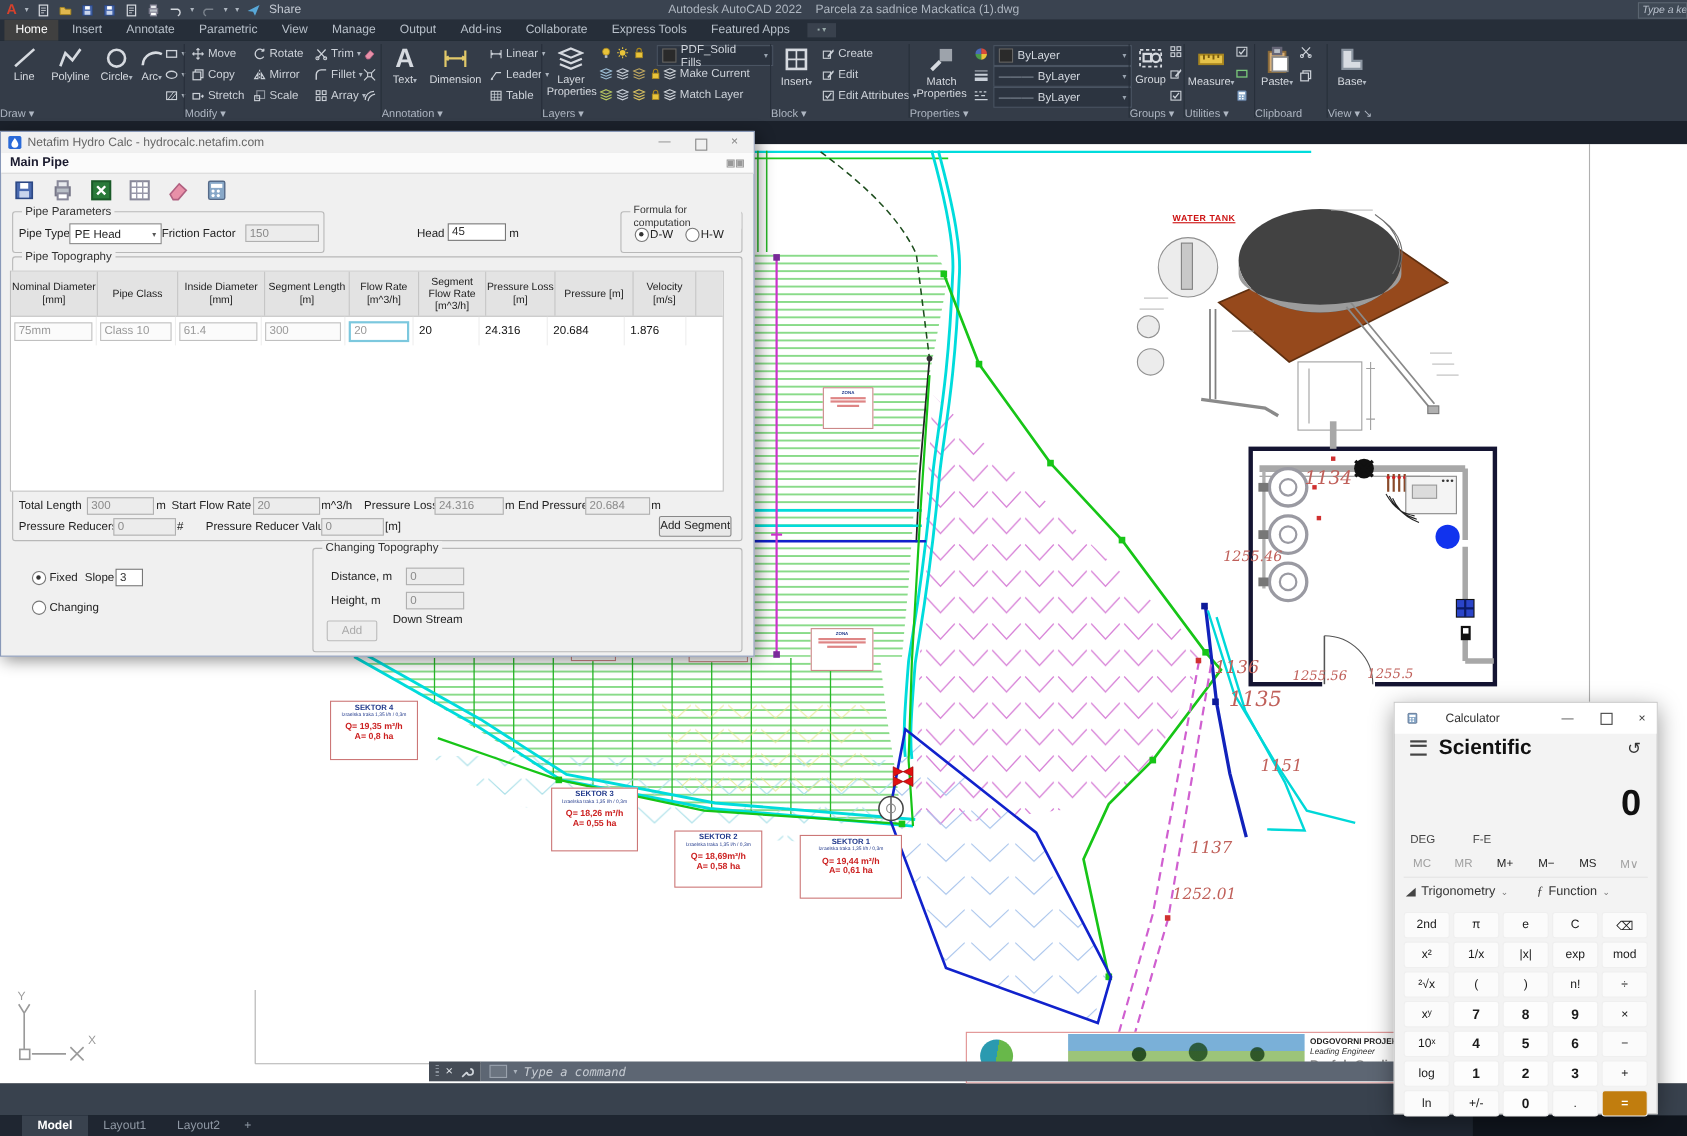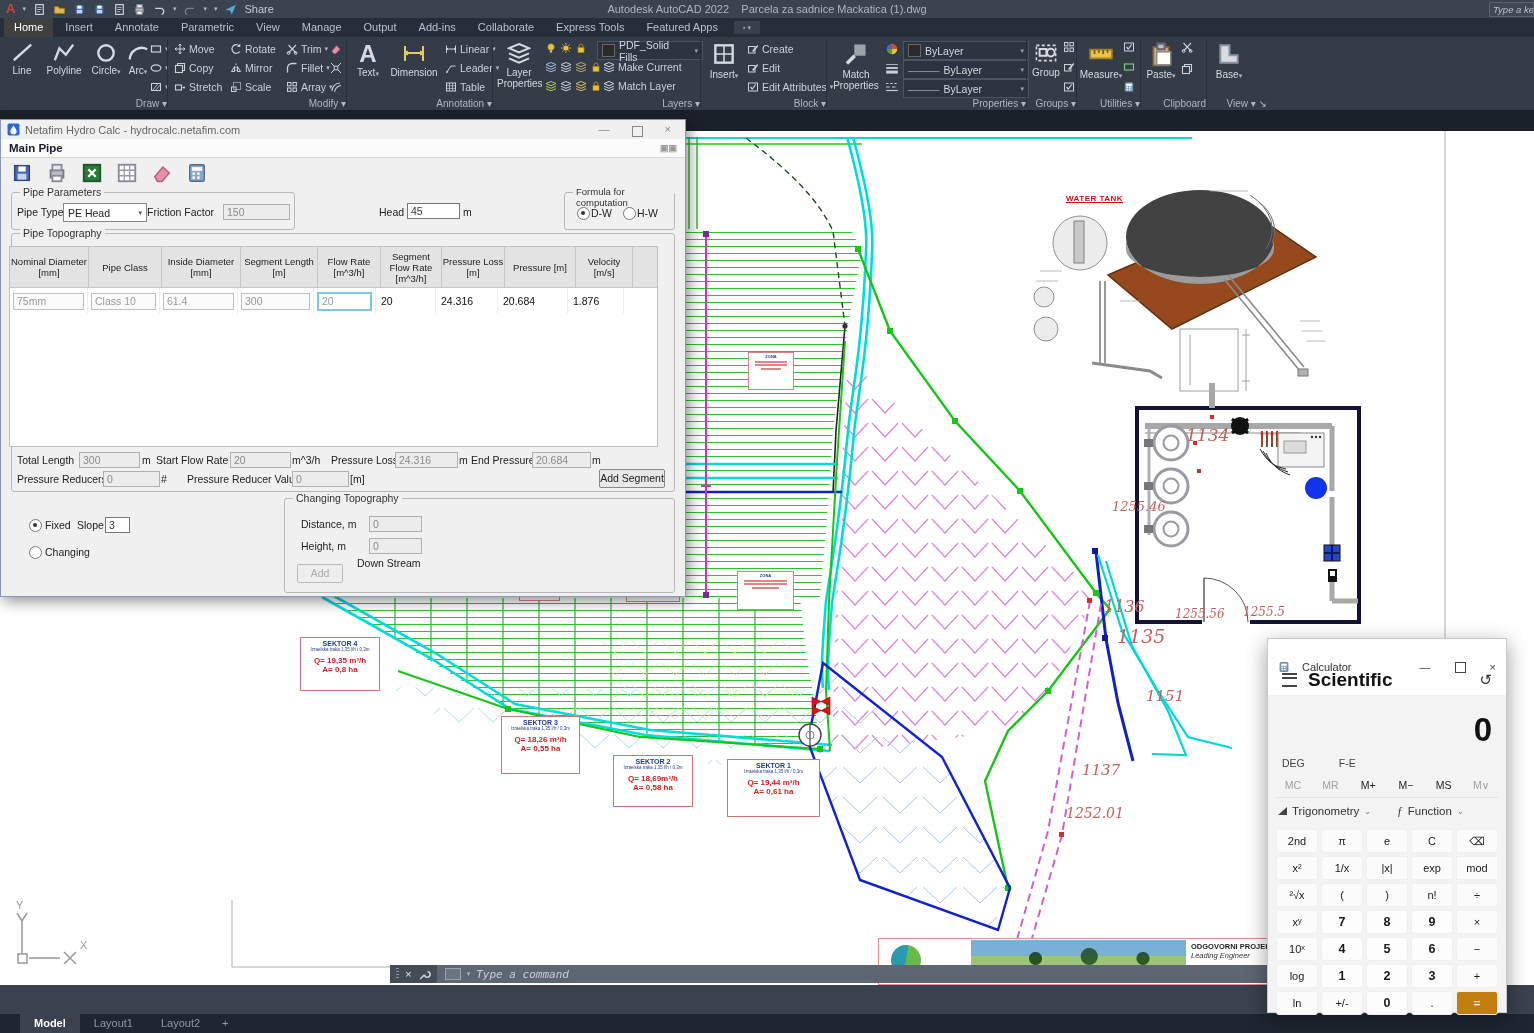--- a/index.html
+++ b/index.html
@@ -15,34 +15,34 @@
   .searchbox{right:0;top:2px;width:40px;height:13px;background:#3f4955;border:1px solid #5a6470;color:#b8c0cc;font-style:italic;font-size:9.5px;line-height:13px;padding-left:3px;overflow:hidden;white-space:nowrap;}
   
   .tabbar{left:0;top:18px;width:1534px;height:19px;background:#262e39;display:flex;align-items:flex-end;padding-left:4px;gap:2px;}
   .rtab{color:#b8c0ca;font-size:11px;padding:2px 10px 3px;line-height:14px;}
   .rtab.active{background:#404040;color:#fff;}
   .rtab-more{width:26px;height:13px;background:#39414d;margin:0 0 3px 4px;color:#9aa;font-size:7px;text-align:center;line-height:13px;}
   
   .ribbon{left:0;top:37px;width:1534px;height:73px;background:#343c48;border-bottom:1px solid #1a202a;}
   .panel{position:absolute;top:0;height:73px;}
   .pdiv{position:absolute;top:3px;width:1px;height:67px;background:#272f3a;}
-  .plabel{position:absolute;bottom:1px;left:0;right:0;text-align:right;color:#aeb6c2;font-size:10px;}
+  .plabel{position:absolute;bottom:1px;left:0;right:0;text-align:left;color:#aeb6c2;font-size:10px;}
   .bigbtn{position:absolute;top:4px;text-align:center;color:#d6dae0;font-size:10px;line-height:11px;}
   .bigbtn .bicon{display:block;margin:0 auto 2px;}
   .smallrow{position:absolute;display:flex;align-items:center;gap:3px;color:#ccd1d8;font-size:10.5px;white-space:nowrap;}
   .mi{width:12px;height:12px;flex:0 0 auto;}
   .prel{white-space:pre-line;}
   .drop{position:absolute;height:17px;background:#2c3440;border:1px solid #4a5462;color:#d2d7de;font-size:10.5px;display:flex;align-items:center;padding:0 4px;gap:4px;}
   .drop .dcaret{margin-left:auto;font-size:7px;color:#9aa4b0;}
   .swatch{width:11px;height:11px;background:#2a2a2a;border:1px solid #666;}
   
   .filestrip{left:0;top:110px;width:1534px;height:21px;background:#1b212b;}
   .canvas{left:0;top:131px;width:1534px;height:854px;background:#ffffff;overflow:hidden;}
   .statusstrip{left:0;top:985px;width:1534px;height:29px;background:#39424e;}
-  .bottomtabs{left:0;top:1014px;width:1534px;height:19px;background:#1f2631;display:flex;align-items:flex-end;color:#8f98a4;font-size:11px;}
+  .bottomtabs{left:0;top:1014px;width:1339px;height:19px;background:#1f2631;display:flex;align-items:flex-end;color:#8f98a4;font-size:11px;}
   .btab{padding:0 14px;line-height:19px;}
   .btab.active{background:#39424e;color:#fff;font-weight:bold;}
   .btab-add{line-height:19px;padding:0 8px;color:#8f98a4;}
   .bwedge{width:20px;background:#161b23;}
   
   .dialog{left:0;top:119px;width:684px;height:476px;background:#f0f0f0;border:1px solid #8898b8;box-shadow:3px 4px 14px rgba(0,0,0,.45);font-size:11px;color:#222;z-index:30;}
   .dlg-title{position:absolute;left:0;top:0;right:0;height:19px;background:#f0f0f0;border-bottom:1px solid #e0e0e0;display:flex;align-items:center;padding:0 6px;gap:5px;color:#666;}
   .dlg-ctl{margin-left:auto;display:flex;gap:22px;color:#888;font-size:11px;padding-right:8px;}
   .mainpipe{position:absolute;left:0;top:19px;right:0;height:18px;background:#fbfbfb;border-bottom:1px solid #d8d8d8;display:flex;align-items:center;padding:0 8px;font-weight:bold;color:#1a1a2e;font-size:11.5px;}
   .mp-ctl{margin-left:auto;color:#999;font-size:9px;}
@@ -62,21 +62,21 @@
   .th{border-right:1px solid #c6c6c6;font-size:9.5px;display:flex;align-items:center;justify-content:center;text-align:center;white-space:pre-line;color:#222;}
   .trow{display:flex;height:26px;align-items:center;}
   .td{border-right:1px solid #eee;height:26px;display:flex;align-items:center;padding:0 3px;box-sizing:border-box;}
   .cellinput{height:15px;line-height:15px;background:#fbfbfb;border:1px solid #c0c0c0;color:#999;font-size:10.5px;padding-left:3px;flex:1;}
   .cellinput.hl{border:2px solid #7cc8de;background:#fff;}
   .cellval{font-size:10.5px;color:#111;padding-left:2px;}
   .btn{position:absolute;background:#e8e8e8;border:1px solid #888;border-radius:2px;font-size:10.5px;text-align:center;color:#222;}
   .btn.disabled{color:#aaa;border-color:#bbb;background:#eee;}
   
   .calc{left:1267px;top:638px;width:238px;height:373px;background:#f3f3f3;border:1px solid #c9c9c9;box-shadow:0 6px 20px rgba(0,0,0,.4);z-index:40;font-family:"Liberation Sans",sans-serif;}
-  .calc-title{position:absolute;left:0;top:0;right:0;height:24px;background:#fff;display:flex;align-items:center;padding:16px 10px;gap:12px;font-size:11px;color:#333;}
+  .calc-title{position:absolute;left:0;top:0;right:0;height:24px;background:#fff;display:flex;align-items:center;padding:2px 10px;gap:24px;font-size:11px;color:#333;}
   .calc-ctl{margin-left:auto;display:flex;gap:24px;color:#444;font-size:11px;align-items:center;}
   .calc-maxbox{width:9px;height:9px;border:1px solid #444;display:inline-block;}
   .hamb{width:15px;height:10px;border-top:2px solid #444;border-bottom:2px solid #444;position:relative;}
   .hamb::after{content:"";position:absolute;left:0;top:2px;width:100%;height:2px;background:#444;}
   .calc-mode{position:absolute;left:40px;top:30px;font-size:19px;font-weight:bold;color:#111;}
   .calc-hist{position:absolute;right:14px;top:32px;font-size:15px;color:#333;}
   .calc-display{position:absolute;right:14px;top:72px;font-size:33px;font-weight:600;color:#111;}
   .calc-degrow{position:absolute;left:14px;top:118px;font-size:10.5px;color:#444;display:flex;gap:34px;}
   .calc-mem{position:absolute;left:6px;top:140px;right:6px;display:flex;}
   .calc-mem span{flex:1;text-align:center;font-size:10.5px;color:#222;}

